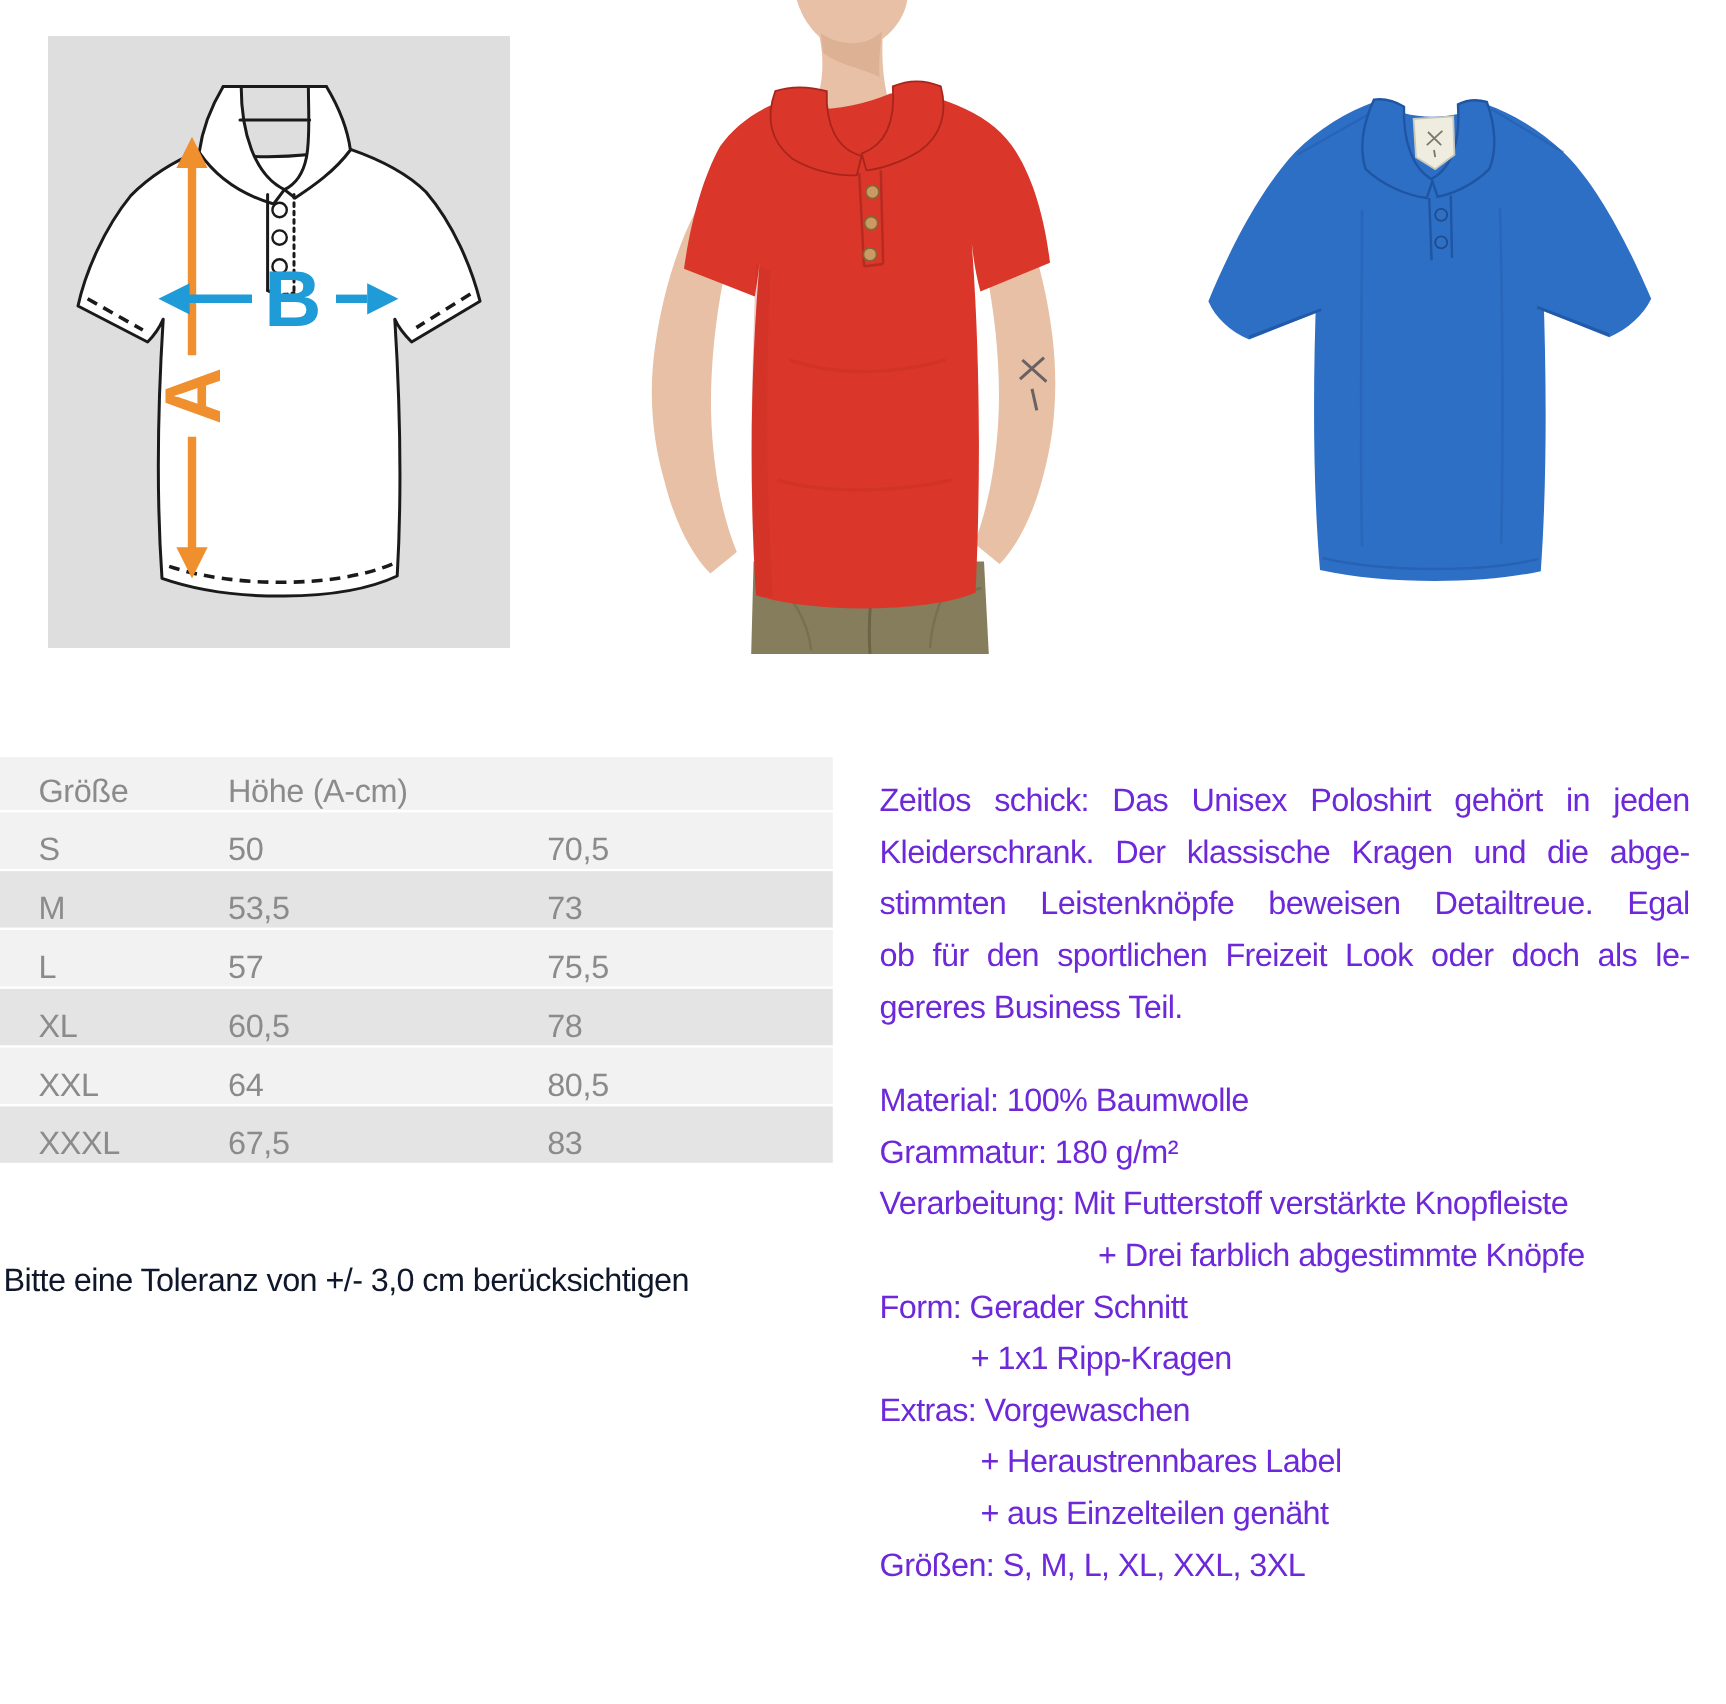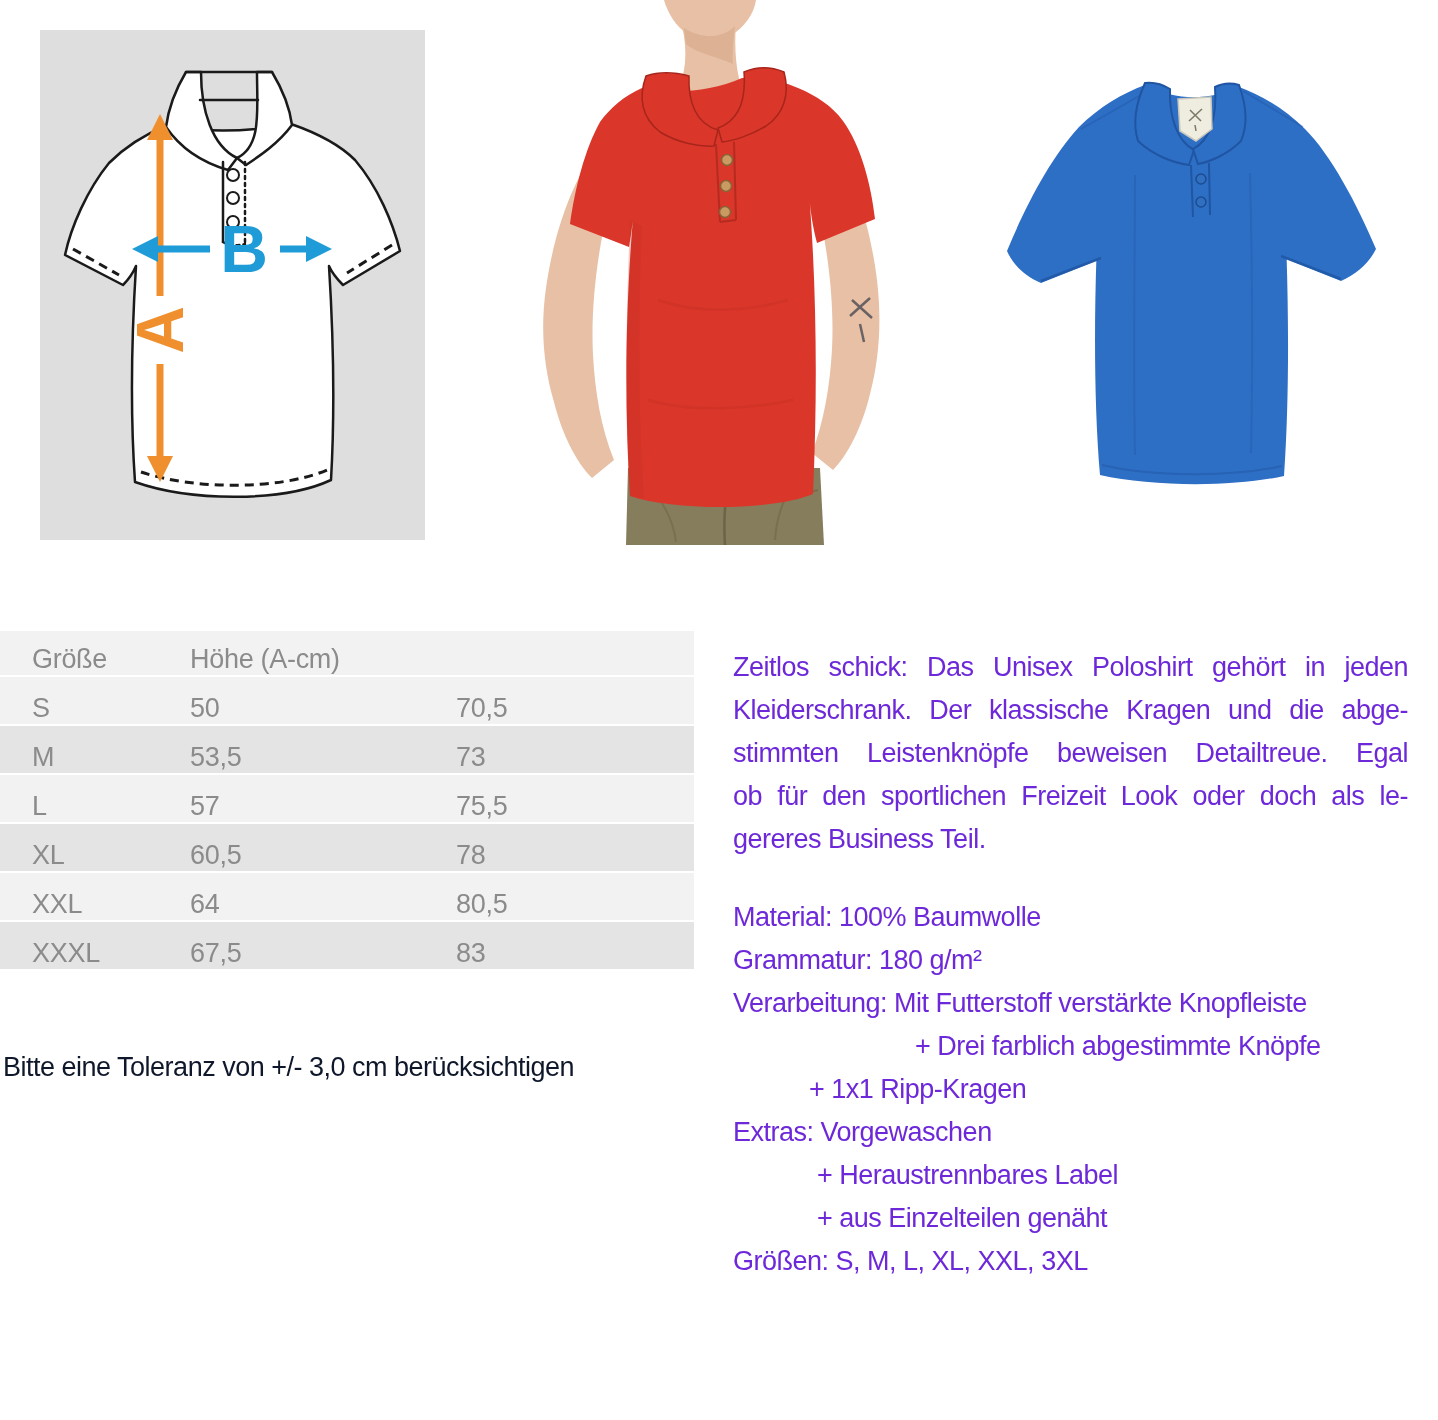--- a/index.html
+++ b/index.html
@@ -226,20 +226,21 @@
       <div class="jline">stimmten Leistenknöpfe beweisen Detailtreue. Egal</div>
       <div class="jline">ob für den sportlichen Freizeit Look oder doch als le-</div>
       <div>gereres Business Teil.</div>
     </div>
     <div class="gap"></div>
     <div>
       <div>Material: 100%  Baumwolle</div>
       <div>Grammatur: 180 g/m²</div>
       <div>Verarbeitung: Mit Futterstoff verstärkte Knopfleiste</div>
       <div class="ind-a">+ Drei farblich abgestimmte Knöpfe</div>
+      <div>Form: Gerader Schnitt</div>
       <div class="ind-b">+ 1x1 Ripp-Kragen</div>
       <div>Extras: Vorgewaschen</div>
       <div class="ind-c">+ Heraustrennbares Label</div>
       <div class="ind-c">+ aus Einzelteilen genäht</div>
       <div>Größen: S, M, L, XL, XXL, 3XL</div>
     </div>
   </div>
 
 </div>
 

